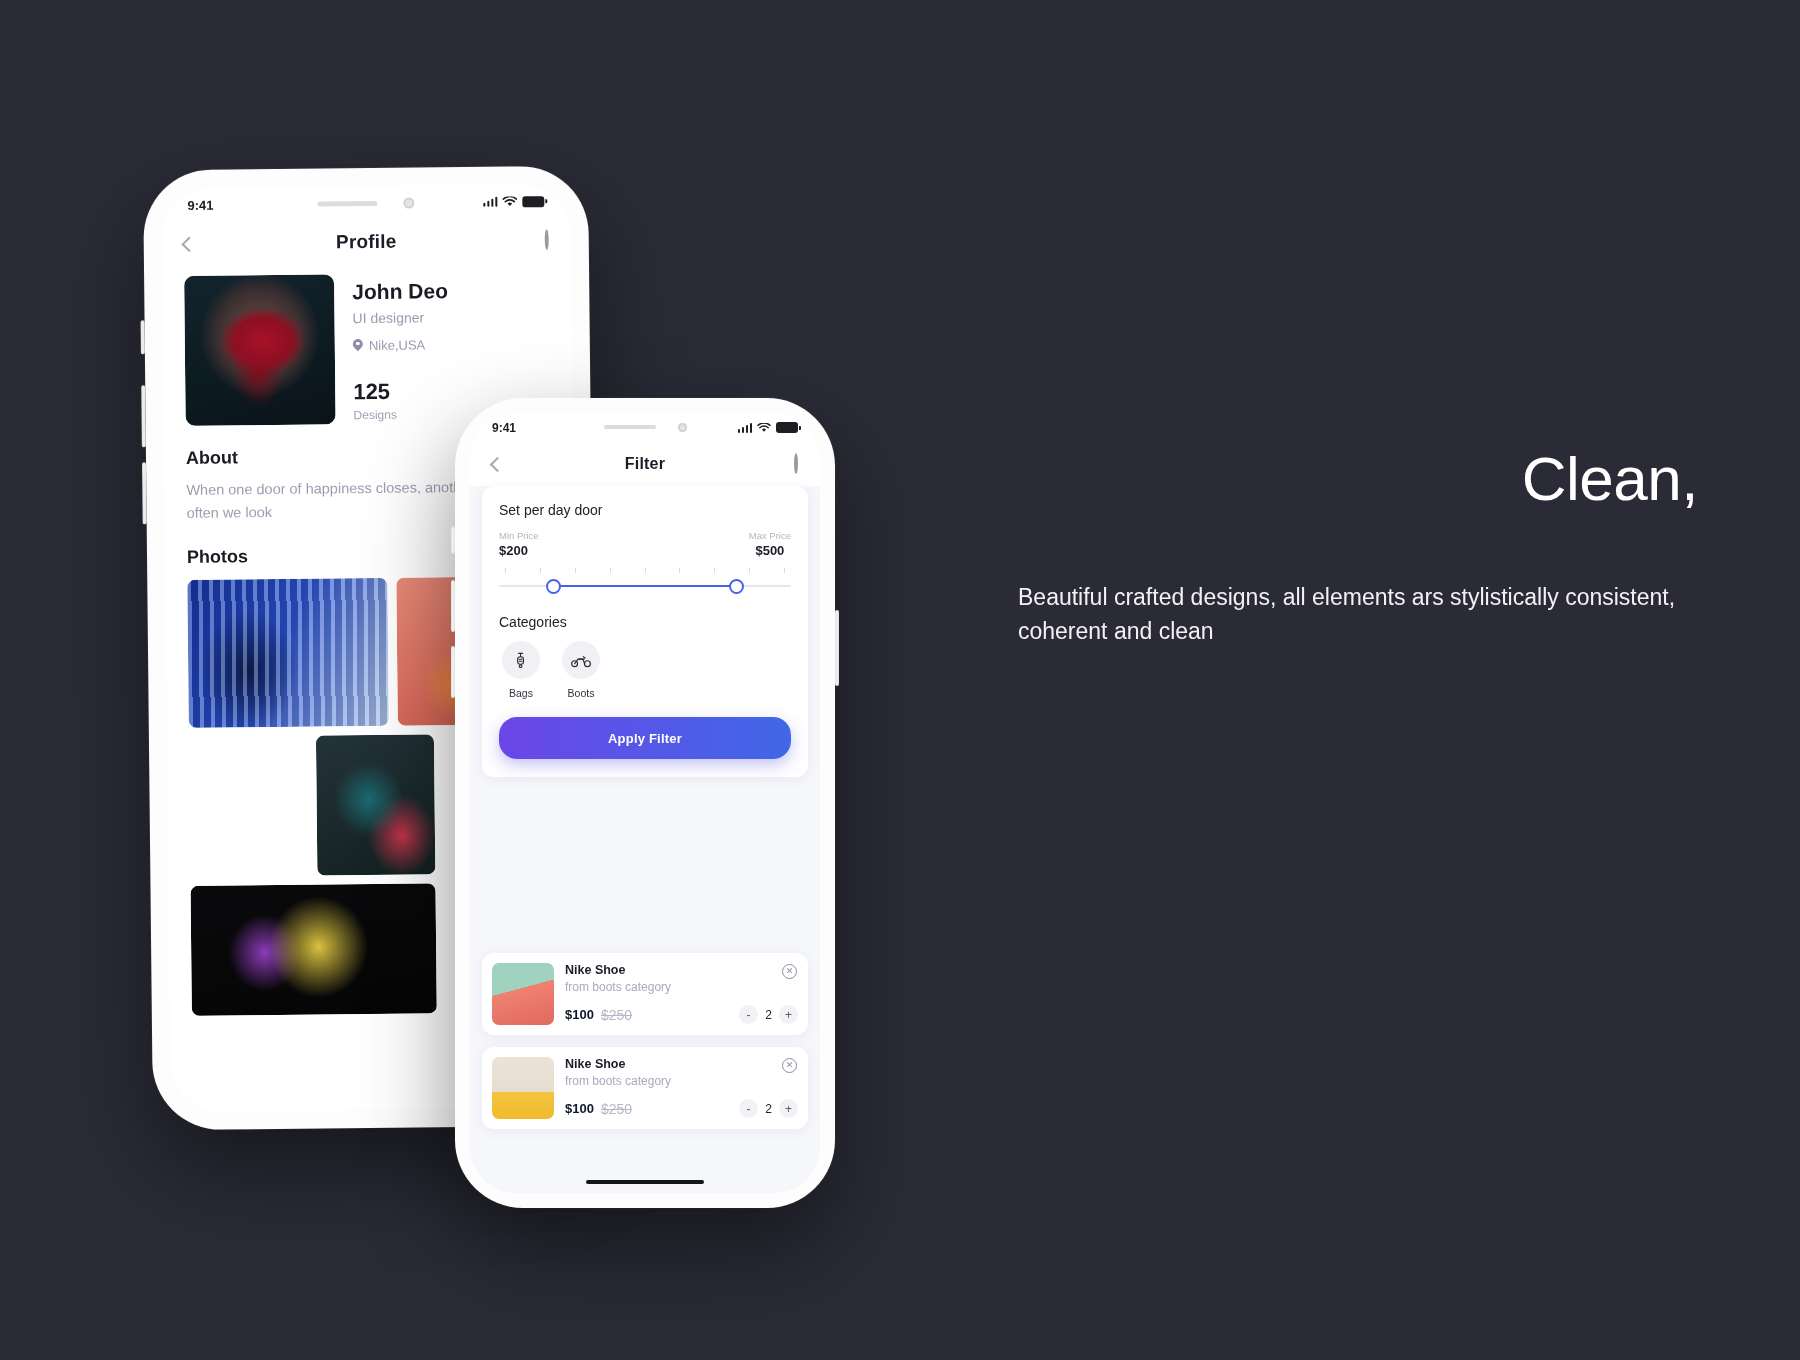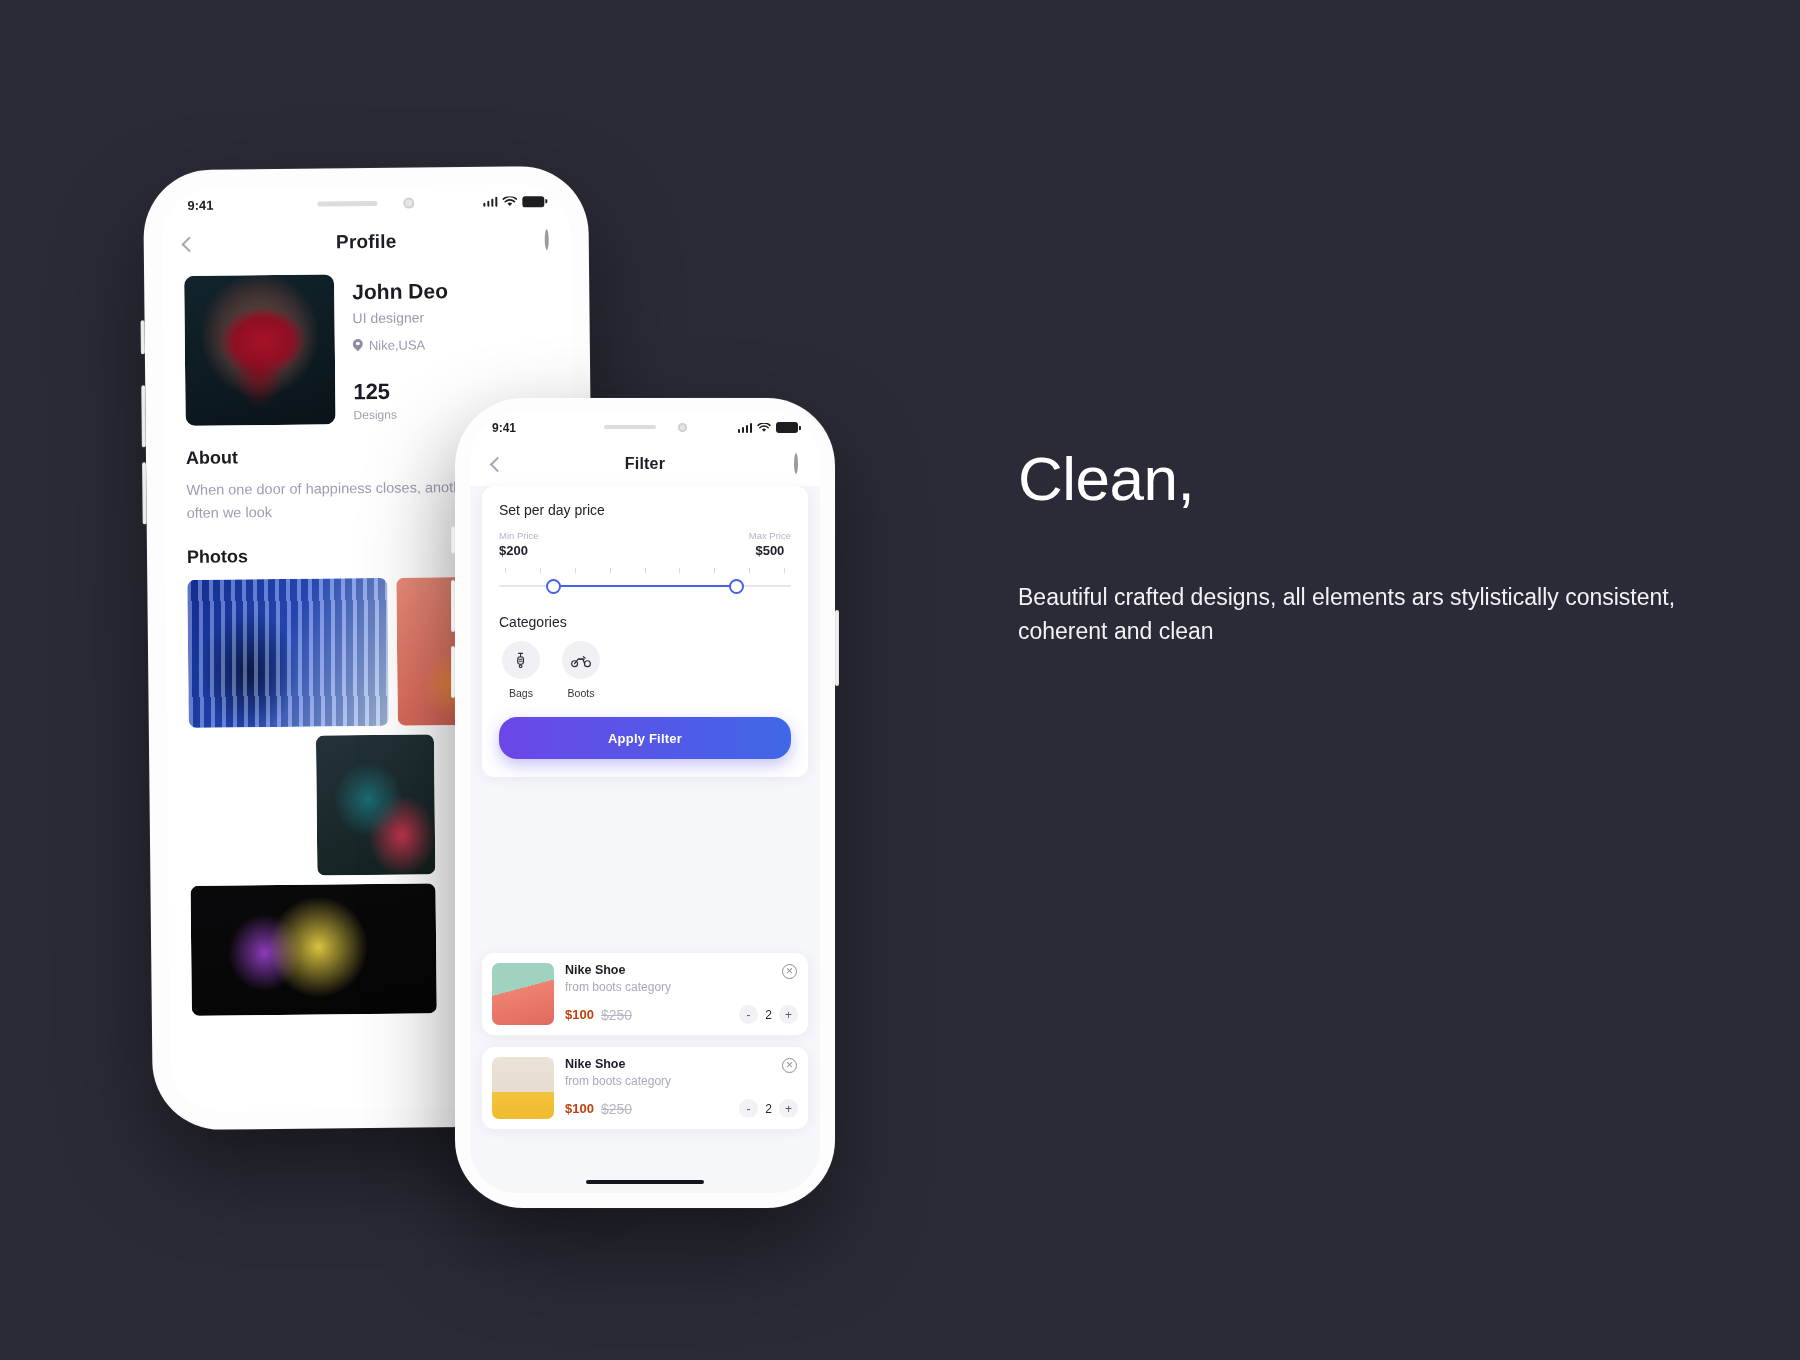--- a/index.html
+++ b/index.html
@@ -214,42 +214,42 @@
       linear-gradient(165deg, #9fd3c0 0%, #9fd3c0 42%, #ef8272 42%, #e0695d 100%);
   }
   .thumb-2 {
     background:
       linear-gradient(180deg, #ece3d8 0%, #e6dcd0 56%, #f2c43e 56%, #f0bb2e 100%);
   }
   .prod .pbody { flex: 1; min-width: 0; }
   .prod .ptitle { font-size: 12.5px; font-weight: bold; color: #1d1d28; }
   .prod .psub { font-size: 12px; color: #a9a9bb; margin-top: 3px; }
   .prod .prow { display: flex; align-items: center; gap: 7px; margin-top: 11px; }
-  .prod .pnow { font-size: 13px; font-weight: bold; color: #c2410c; }
+  .prod .pnow { font-size: 13px; font-weight: bold; color: #0f172a; }
   .prod .pold { font-size: 14px; color: #b6b6c6; text-decoration: line-through; }
   .stepper { margin-left: auto; display: flex; align-items: center; gap: 5px; }
   .stepper .sq { width: 19px; height: 19px; border-radius: 50%; background: #f2f2f6;
                  display: flex; align-items: center; justify-content: center;
                  font-size: 12px; color: #5a5a6c; border: 0; cursor: pointer;
                  font-family: "Liberation Sans", sans-serif; }
   .stepper .qty { font-size: 12px; color: #23232f; min-width: 11px; text-align: center; }
   .closeb {
     position: absolute; right: 11px; top: 11px; width: 15px; height: 15px;
     border-radius: 50%; border: 1.2px solid #8d8d9e; color: #8d8d9e;
     font-size: 9px; line-height: 1; display: flex; align-items: center;
     justify-content: center; background: transparent; cursor: pointer;
     font-family: "Liberation Sans", sans-serif;
   }
   .homebar { position: absolute; left: 50%; transform: translateX(-50%);
              bottom: 9px; width: 118px; height: 4px; border-radius: 3px; background: #15151c; }
 
   
   .copy { position: absolute; left: 1018px; top: 440px; width: 680px; }
   .headline { color: #fff; font-size: 62px; line-height: 1.25; font-weight: normal;
-              letter-spacing: -.5px; }
+              letter-spacing: -.5px; text-align: right; }
   .sub { color: #f2f2f5; font-size: 23px; line-height: 1.5; margin-top: 62px; }
 </style>
 </head>
 <body>
 
 <div class="phone" id="phone1">
   <div class="side-btn" style="left:-4px; top:150px; width:4px; height:34px;"></div>
   <div class="side-btn" style="left:-4px; top:215px; width:4px; height:62px;"></div>
   <div class="side-btn" style="left:-4px; top:292px; width:4px; height:62px;"></div>
   <div class="side-btn" style="right:-4px; top:250px; width:4px; height:90px;"></div>
@@ -361,21 +361,21 @@
             <span class="nav-title">Filter</span>
             <span class="search-ico">
               <span class="ring"></span>
               <span class="stem"></span>
             </span>
           </div>
         </div>
 
         <div style="position:relative; height:248px;">
           <div class="fcard">
-            <div class="fcard-h">Set per day price</div>
+            <div class="fcard-h">Set per day door</div>
 
             <div class="price-row">
               <div class="pcol">
                 <div class="cap">Min Price</div>
                 <div class="val">$200</div>
               </div>
               <div class="pcol right">
                 <div class="cap">Max Price</div>
                 <div class="val">$500</div>
               </div>

